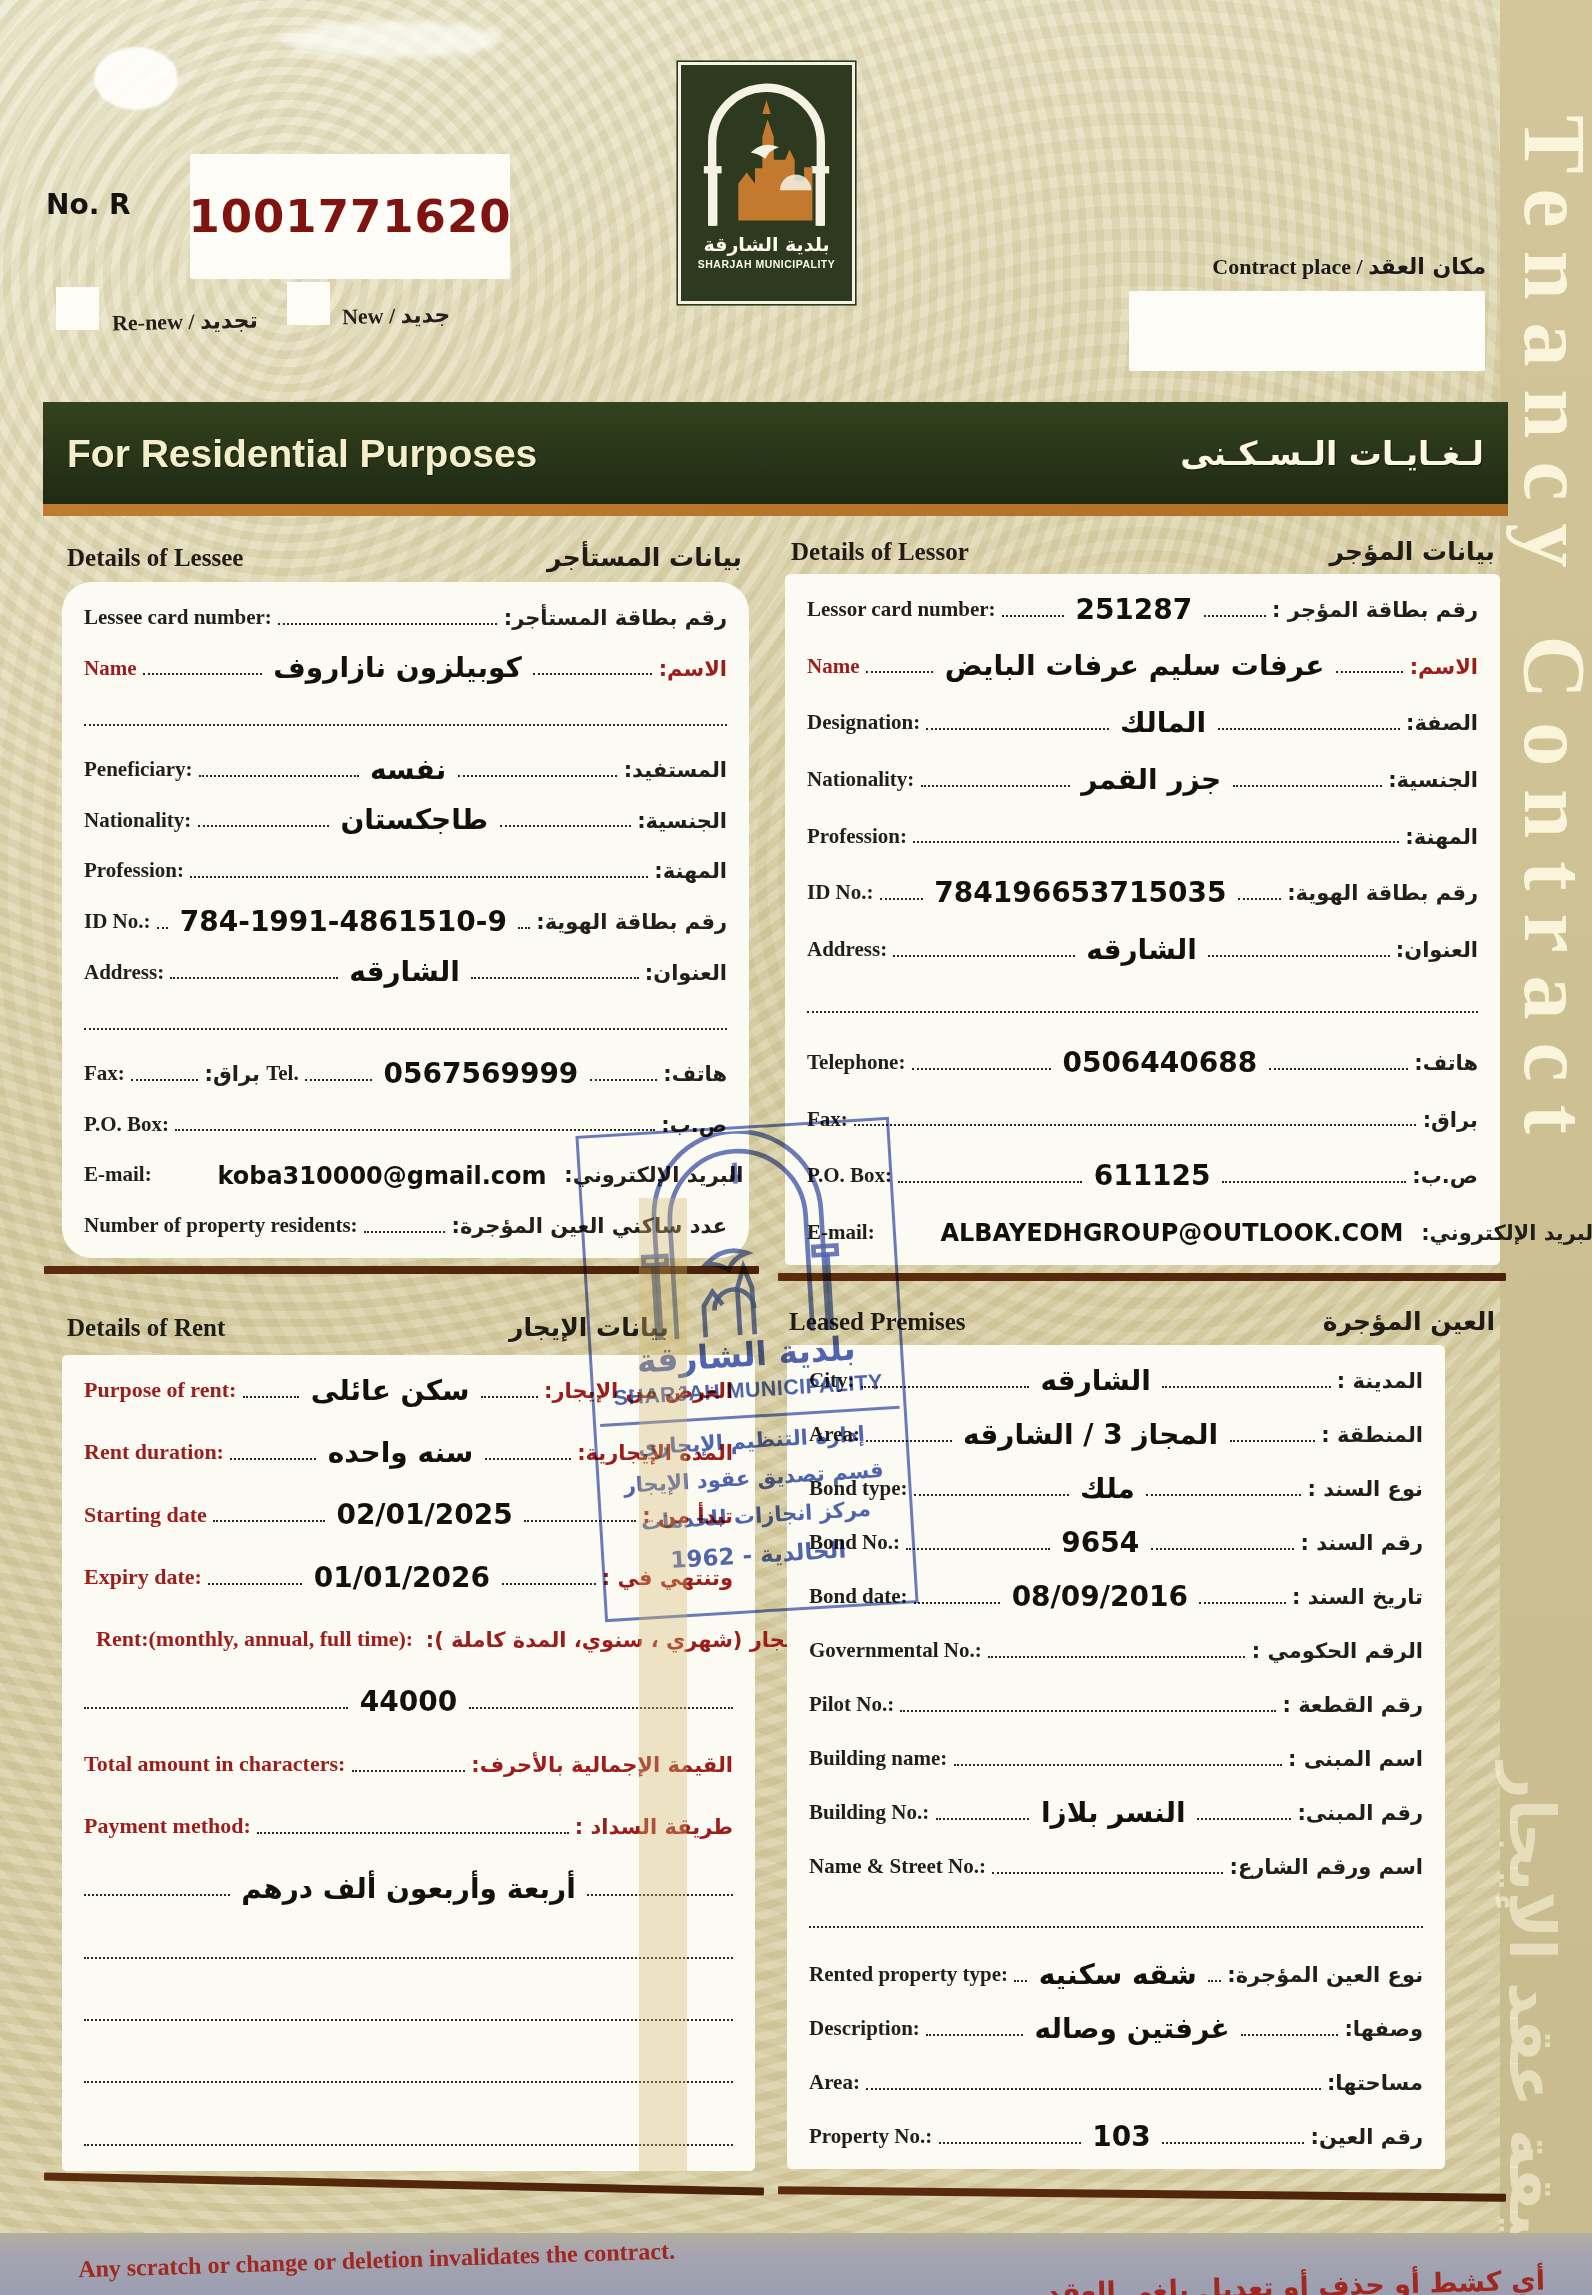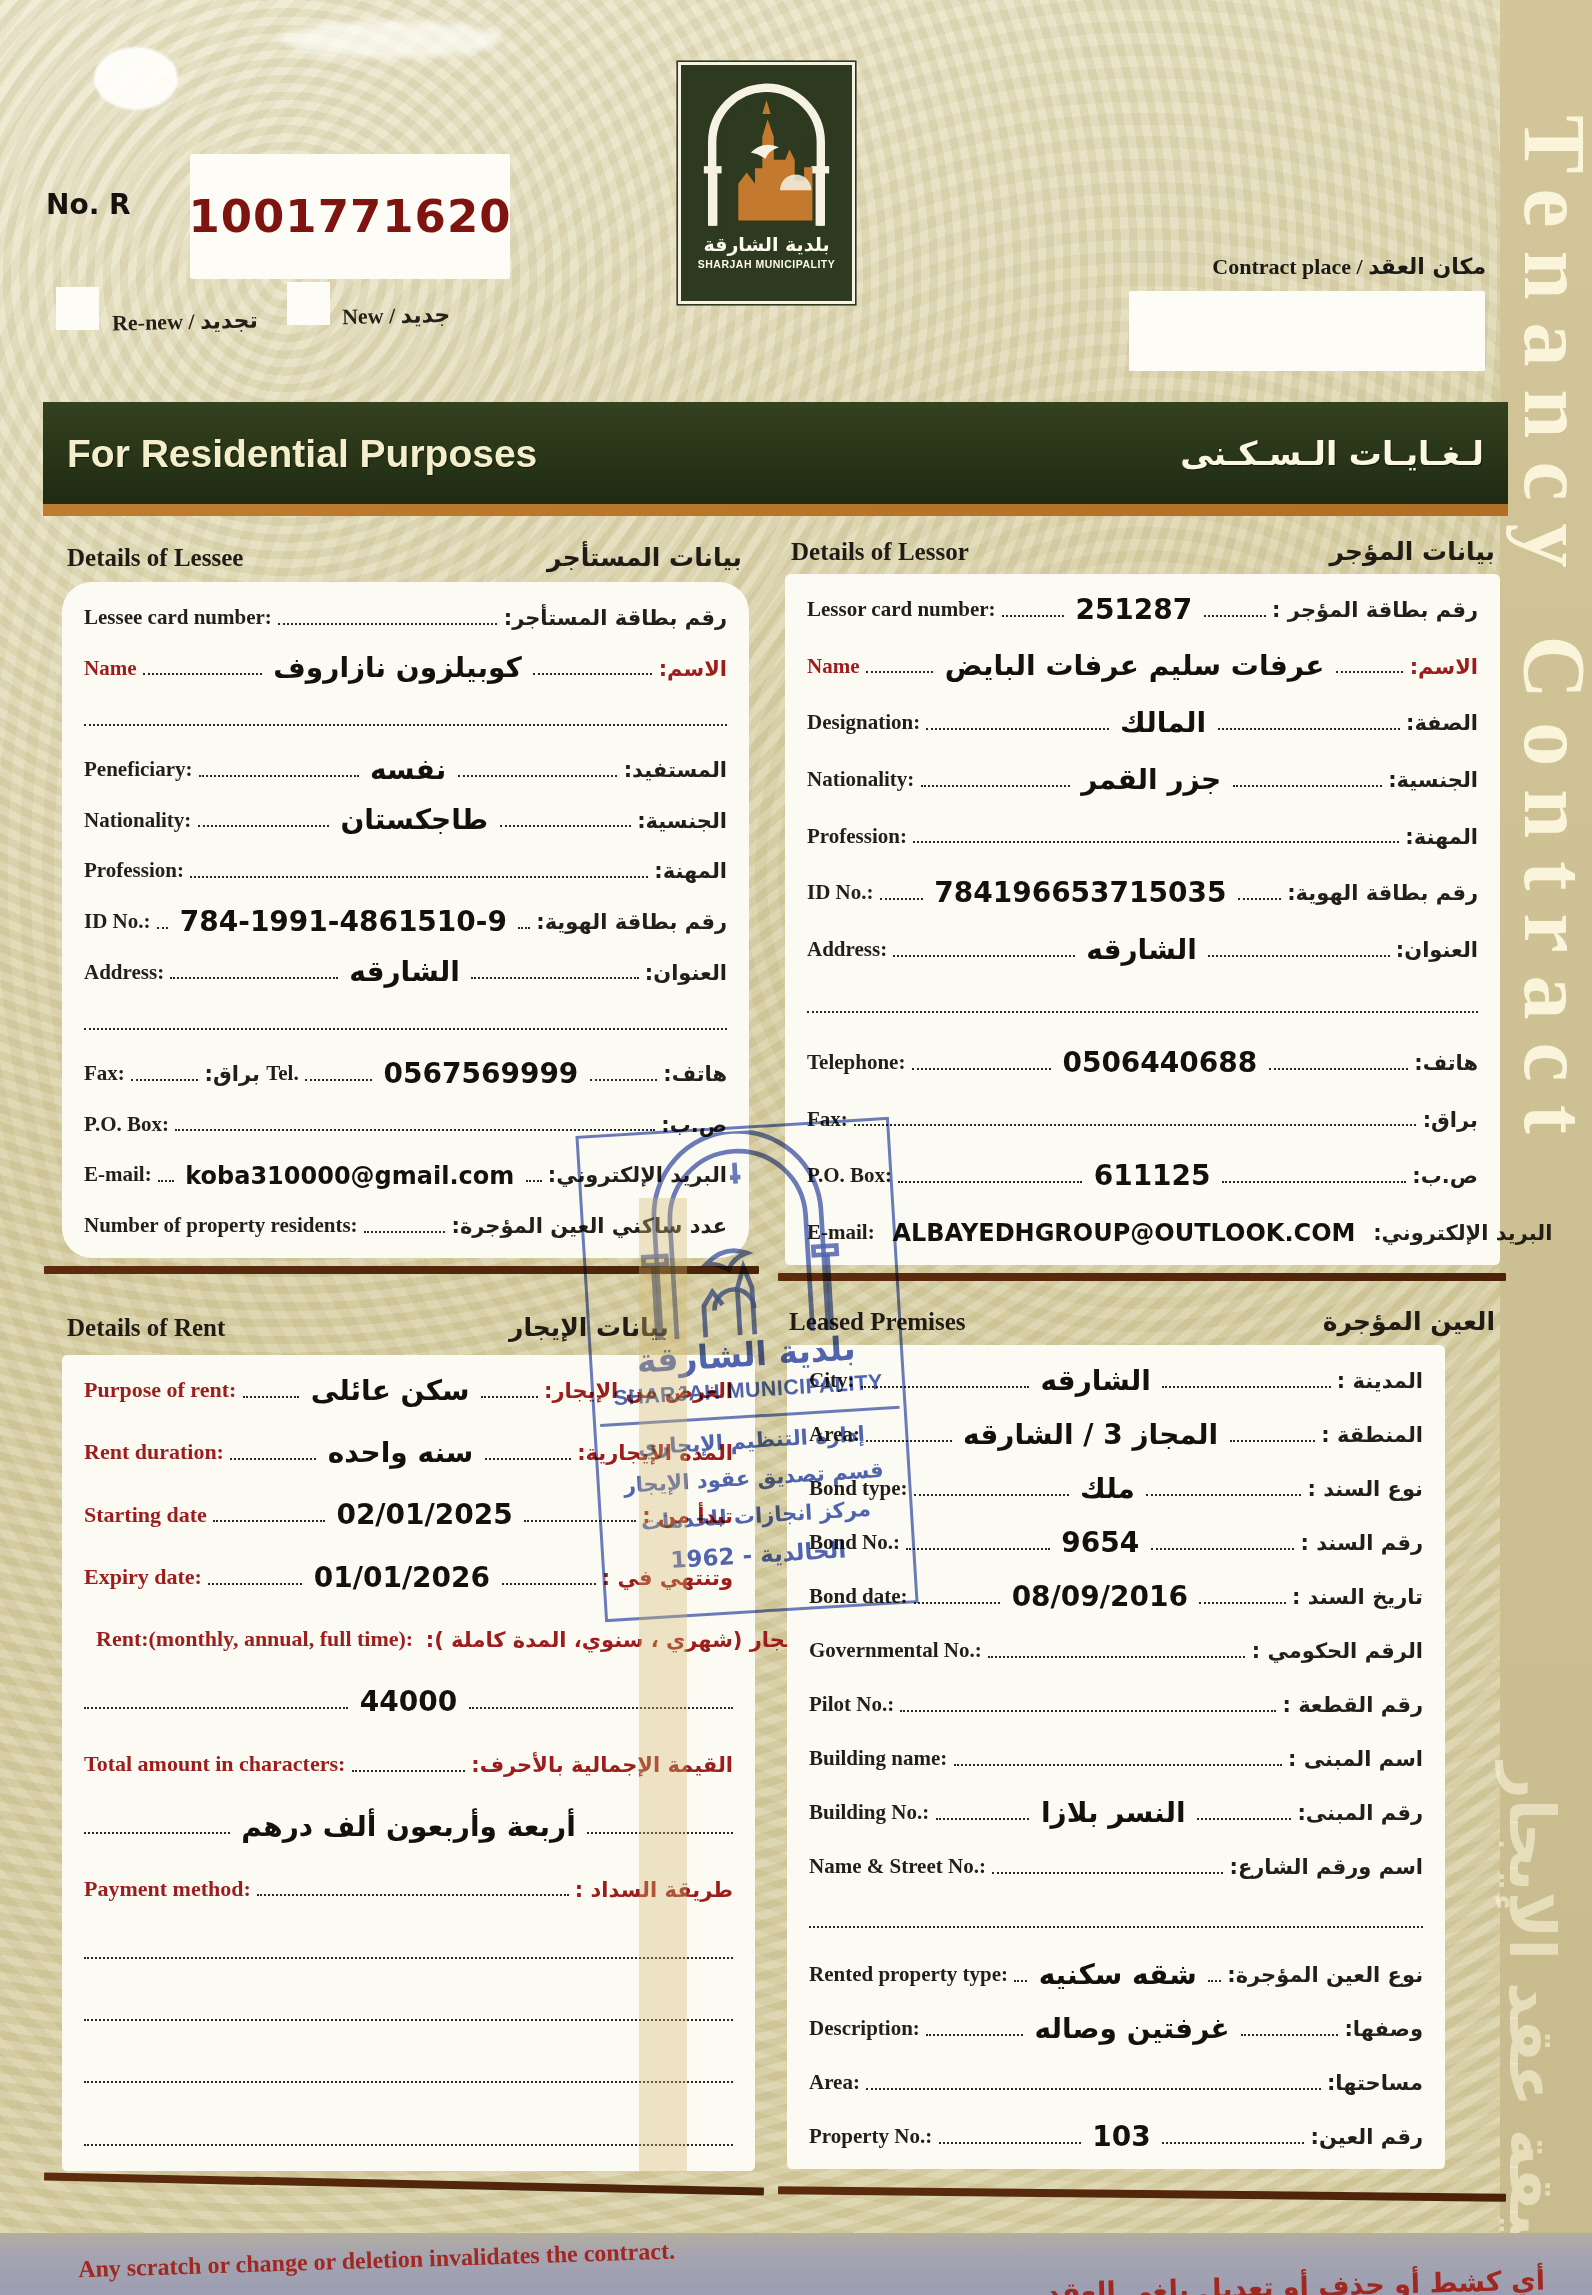--- a/index.html
+++ b/index.html
@@ -57,21 +57,21 @@
   .sec-head .en{font:700 25px "Liberation Serif",serif;color:#201c15;}
   .sec-head .ar{font:700 25px "DejaVu Sans",sans-serif;color:#201c15;}
 
   
   .fbox{background:#fcfbf3;border-radius:5.2px;padding:20px 22px;box-sizing:border-box;
         display:flex;flex-direction:column;justify-content:space-between;z-index:3;}
   .row{display:flex;align-items:flex-end;gap:6.3px;min-height:28px;}
   .row .en{font:700 21px "Liberation Serif",serif;white-space:nowrap;flex:0 0 auto;color:#221e18;}
   .row .ar{font:700 21px "DejaVu Sans",sans-serif;white-space:nowrap;flex:0 0 auto;color:#221e18;}
   .row .val{font:700 28px "DejaVu Sans",sans-serif;white-space:nowrap;flex:0 0 auto;color:#13100d;padding:0 5.2px;line-height:.9;}
-  .row .val.latin{font-size:24px;}
+  .row .val.latin{font-size:24px;margin-left:48px;}
   .row .dots{flex:1 1 0;min-width:0;border-bottom:2.6px dotted #2a2620;margin-bottom:5.2px;height:0;}
   .row.red .en,.row.red .ar{color:#9d1c1c;}
   .row.tight .en{font-size:17.3px;margin-left:12px;}
   .row.tight .ar{font-size:17.3px;}
   .rows-rent .row .en{font-size:22px;}
   .rows-rent .row .ar{font-size:21px;}
 
   .divider{height:8.4px;background:linear-gradient(90deg,#5d2c0f,#4a2209);border-radius:1px;z-index:3;}
 
   
@@ -378,29 +378,29 @@
       <div class="row">
         <span class="dots"></span>
         <span class="val ">44000</span>
         <span class="dots"></span>
       </div>
       <div class="row red">
         <span class="en">Total amount in characters:</span>
         <span class="dots"></span>
         <span class="ar" dir="rtl">القيمة الإجمالية بالأحرف:</span>
       </div>
+      <div class="row red">
+        <span class="en">Payment method:</span>
+        <span class="dots"></span>
+        <span class="ar" dir="rtl">طريقة السداد :</span>
+      </div>
       <div class="row">
         <span class="dots"></span>
         <span class="val ">أربعة وأربعون ألف درهم</span>
         <span class="dots"></span>
-      </div>
-      <div class="row red">
-        <span class="en">Payment method:</span>
-        <span class="dots"></span>
-        <span class="ar" dir="rtl">طريقة السداد :</span>
       </div>
       <div class="row">
         <span class="dots"></span>
       </div>
       <div class="row">
         <span class="dots"></span>
       </div>
       <div class="row">
         <span class="dots"></span>
       </div>

